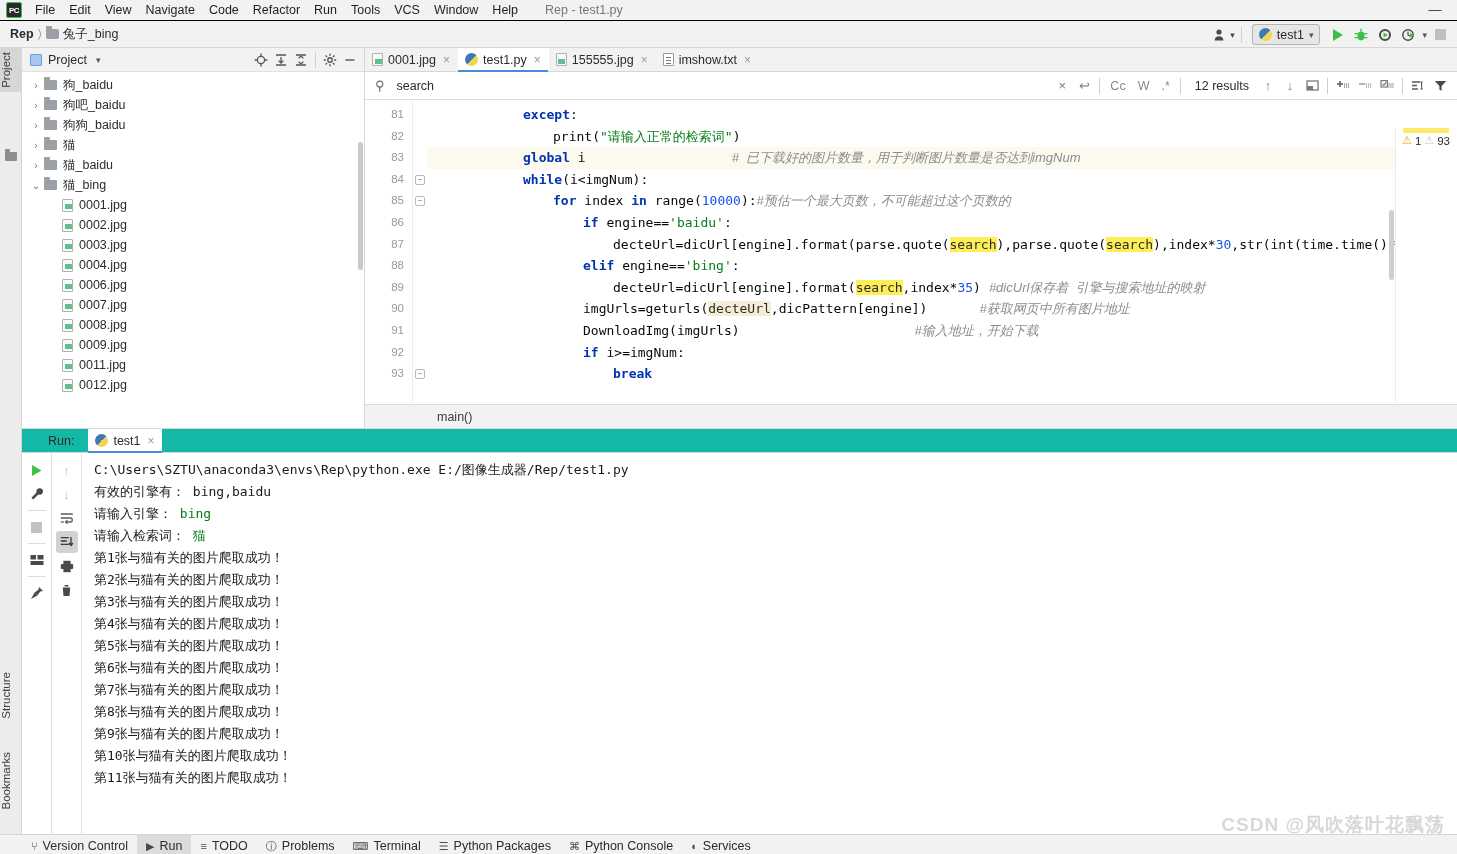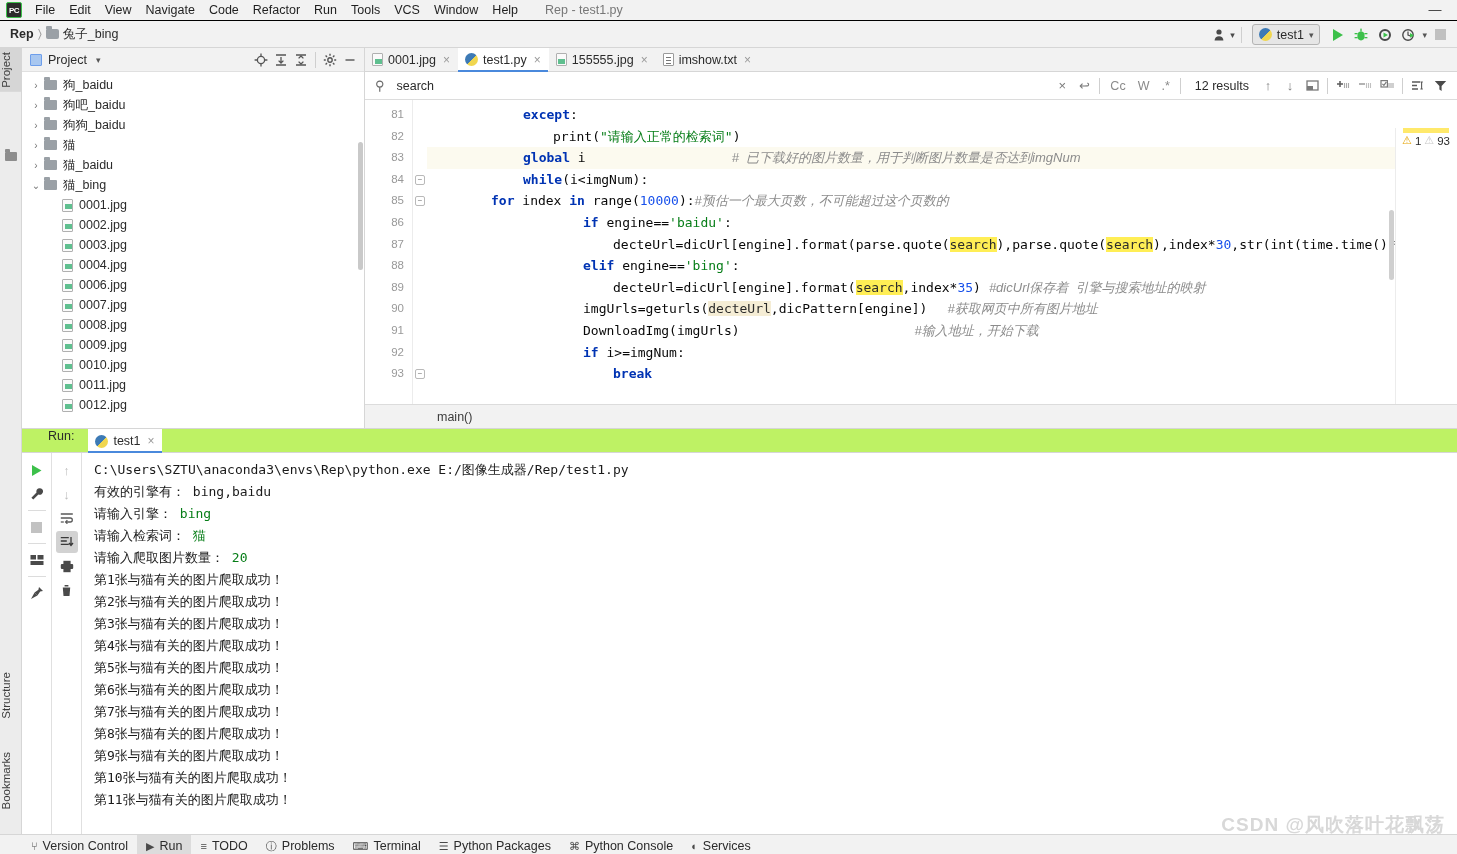--- a/index.html
+++ b/index.html
@@ -229,21 +229,21 @@
   }
   #editor-vscroll {
     position:absolute; right:63px; top:110px; width:5px; height:70px;
     background:#cfcfcf; border-radius:3px;
   }
 
   
   #run-panel { flex:1; display:flex; flex-direction:column; background:#fff;
                border-top:1px solid #d6d6d6; }
   #run-tabbar {
-    height:24px; background:#bef264; display:flex; 
+    height:24px; background:#14b8a6; display:flex; align-items:center;
     flex:0 0 24px; border-bottom:1px solid #d6d6d6;
   }
   #run-label { margin-left:26px; font-size:12.5px; color:#2b2b2b; }
   #run-tab {
     display:flex; align-items:center; gap:5px; margin-left:14px; padding:0 7px;
     height:24px; background:#fff; font-size:12.5px; position:relative;
   }
   #run-tab:after {
     content:""; position:absolute; left:0; right:0; bottom:0; height:2px;
     background:#4a89dc;
@@ -464,24 +464,20 @@
                 <span class="jicon"></span>
                 <span>0007.jpg</span>
               </div>
               <div class="trow indent-2">
                 <span class="jicon"></span>
                 <span>0008.jpg</span>
               </div>
               <div class="trow indent-2">
                 <span class="jicon"></span>
                 <span>0009.jpg</span>
-              </div>
-              <div class="trow indent-2">
-                <span class="jicon"></span>
-                <span>0010.jpg</span>
               </div>
               <div class="trow indent-2">
                 <span class="jicon"></span>
                 <span>0011.jpg</span>
               </div>
               <div class="trow indent-2">
                 <span class="jicon"></span>
                 <span>0012.jpg</span>
               </div>
             </div>
@@ -586,26 +582,26 @@
           <div id="fold-col">
               <div class="foldmark" style="top: 74.8px;">−</div>
               <div class="foldmark" style="top: 96.4px;">−</div>
               <div class="foldmark" style="top: 269.2px;">−</div>
             </div>
           <div id="codelines">
             <div class="cline"><span style="margin-left:88px" class="mono kw">except</span><span class="mono plain">:</span></div>
             <div class="cline"><span style="margin-left:118px" class="mono plain">print</span><span class="mono plain">(</span><span class="mono str">"请输入正常的检索词"</span><span class="mono plain">)</span></div>
             <div class="cline hl"><span style="margin-left:88px" class="mono kw">global</span><span class="mono plain"> i</span><span style="margin-left:146px" class="cmt">#  已下载好的图片数量，用于判断图片数量是否达到imgNum</span></div>
             <div class="cline"><span style="margin-left:88px" class="mono kw">while</span><span class="mono plain">(i&lt;imgNum):</span></div>
-            <div class="cline"><span style="margin-left:56px" class="mono kw">for</span><span class="mono plain"> index </span><span class="mono kw">in</span><span class="mono plain"> range(</span><span class="mono num">10000</span><span class="mono plain">):</span><span class="cmt">#预估一个最大页数，不可能超过这个页数的</span></div>
+            <div class="cline"><span style="margin-left:118px" class="mono kw">for</span><span class="mono plain"> index </span><span class="mono kw">in</span><span class="mono plain"> range(</span><span class="mono num">10000</span><span class="mono plain">):</span><span class="cmt">#预估一个最大页数，不可能超过这个页数的</span></div>
             <div class="cline"><span style="margin-left:148px" class="mono kw">if</span><span class="mono plain"> engine==</span><span class="mono str">'baidu'</span><span class="mono plain">:</span></div>
             <div class="cline"><span style="margin-left:178px" class="mono plain">decteUrl=dicUrl[engine].format(parse.quote(</span><span class="mono hit">search</span><span class="mono plain">),parse.quote(</span><span class="mono hit">search</span><span class="mono plain">),index*</span><span class="mono num">30</span><span class="mono plain">,str(int(time.time()*</span><span class="mono num">1000</span><span class="mono plain">)))</span></div>
             <div class="cline"><span style="margin-left:148px" class="mono kw">elif</span><span class="mono plain"> engine==</span><span class="mono str">'bing'</span><span class="mono plain">:</span></div>
             <div class="cline"><span style="margin-left:178px" class="mono plain">decteUrl=dicUrl[engine].format(</span><span class="mono hit">search</span><span class="mono plain">,index*</span><span class="mono num">35</span><span class="mono plain">)</span><span style="margin-left:8px" class="cmt">#dicUrl保存着  引擎与搜索地址的映射</span></div>
-            <div class="cline"><span style="margin-left:148px" class="mono plain">imgUrls=geturls(</span><span class="mono soft">decteUrl</span><span class="mono plain">,dicPattern[engine])</span><span style="margin-left:20px" class="cmt">#获取网页中所有图片地址</span></div>
+            <div class="cline"><span style="margin-left:148px" class="mono plain">imgUrls=geturls(</span><span class="mono soft">decteUrl</span><span class="mono plain">,dicPattern[engine])</span><span style="margin-left:52px" class="cmt">#获取网页中所有图片地址</span></div>
             <div class="cline"><span style="margin-left:148px" class="mono plain">DownloadImg(imgUrls)</span><span style="margin-left:175px" class="cmt">#输入地址，开始下载</span></div>
             <div class="cline"><span style="margin-left:148px" class="mono kw">if</span><span class="mono plain"> i&gt;=imgNum:</span></div>
             <div class="cline"><span style="margin-left:178px" class="mono kw">break</span></div>
             <div id="code-hscroll"></div>
           </div>
           <div id="editor-vscroll"></div>
           <div id="warn-col">
             <div id="marker-yellow"></div>
             <div id="warn-row">
               <span class="tri y">⚠</span>
@@ -688,21 +684,20 @@
               <path d="M1.6 2.6h9.8M4.6 1h3.8v1.6H4.6z" fill="#4a4a4a"></path>
               <path d="M2.8 3.6h7.4l-0.7 8.4H3.5z" fill="#4a4a4a"></path>
             </svg>
           </div>
         </div>
         <div id="console">
             <div class="oline">C:\Users\SZTU\anaconda3\envs\Rep\python.exe E:/图像生成器/Rep/test1.py</div>
             <div class="oline">有效的引擎有： bing,baidu</div>
             <div class="oline"><span>请输入引擎： </span><span class="oin">bing</span></div>
             <div class="oline"><span>请输入检索词： </span><span class="oin">猫</span></div>
-            <div class="oline"><span>请输入爬取图片数量： </span><span class="oin">20</span></div>
             <div class="oline">第1张与猫有关的图片爬取成功！</div>
             <div class="oline">第2张与猫有关的图片爬取成功！</div>
             <div class="oline">第3张与猫有关的图片爬取成功！</div>
             <div class="oline">第4张与猫有关的图片爬取成功！</div>
             <div class="oline">第5张与猫有关的图片爬取成功！</div>
             <div class="oline">第6张与猫有关的图片爬取成功！</div>
             <div class="oline">第7张与猫有关的图片爬取成功！</div>
             <div class="oline">第8张与猫有关的图片爬取成功！</div>
             <div class="oline">第9张与猫有关的图片爬取成功！</div>
             <div class="oline">第10张与猫有关的图片爬取成功！</div>

